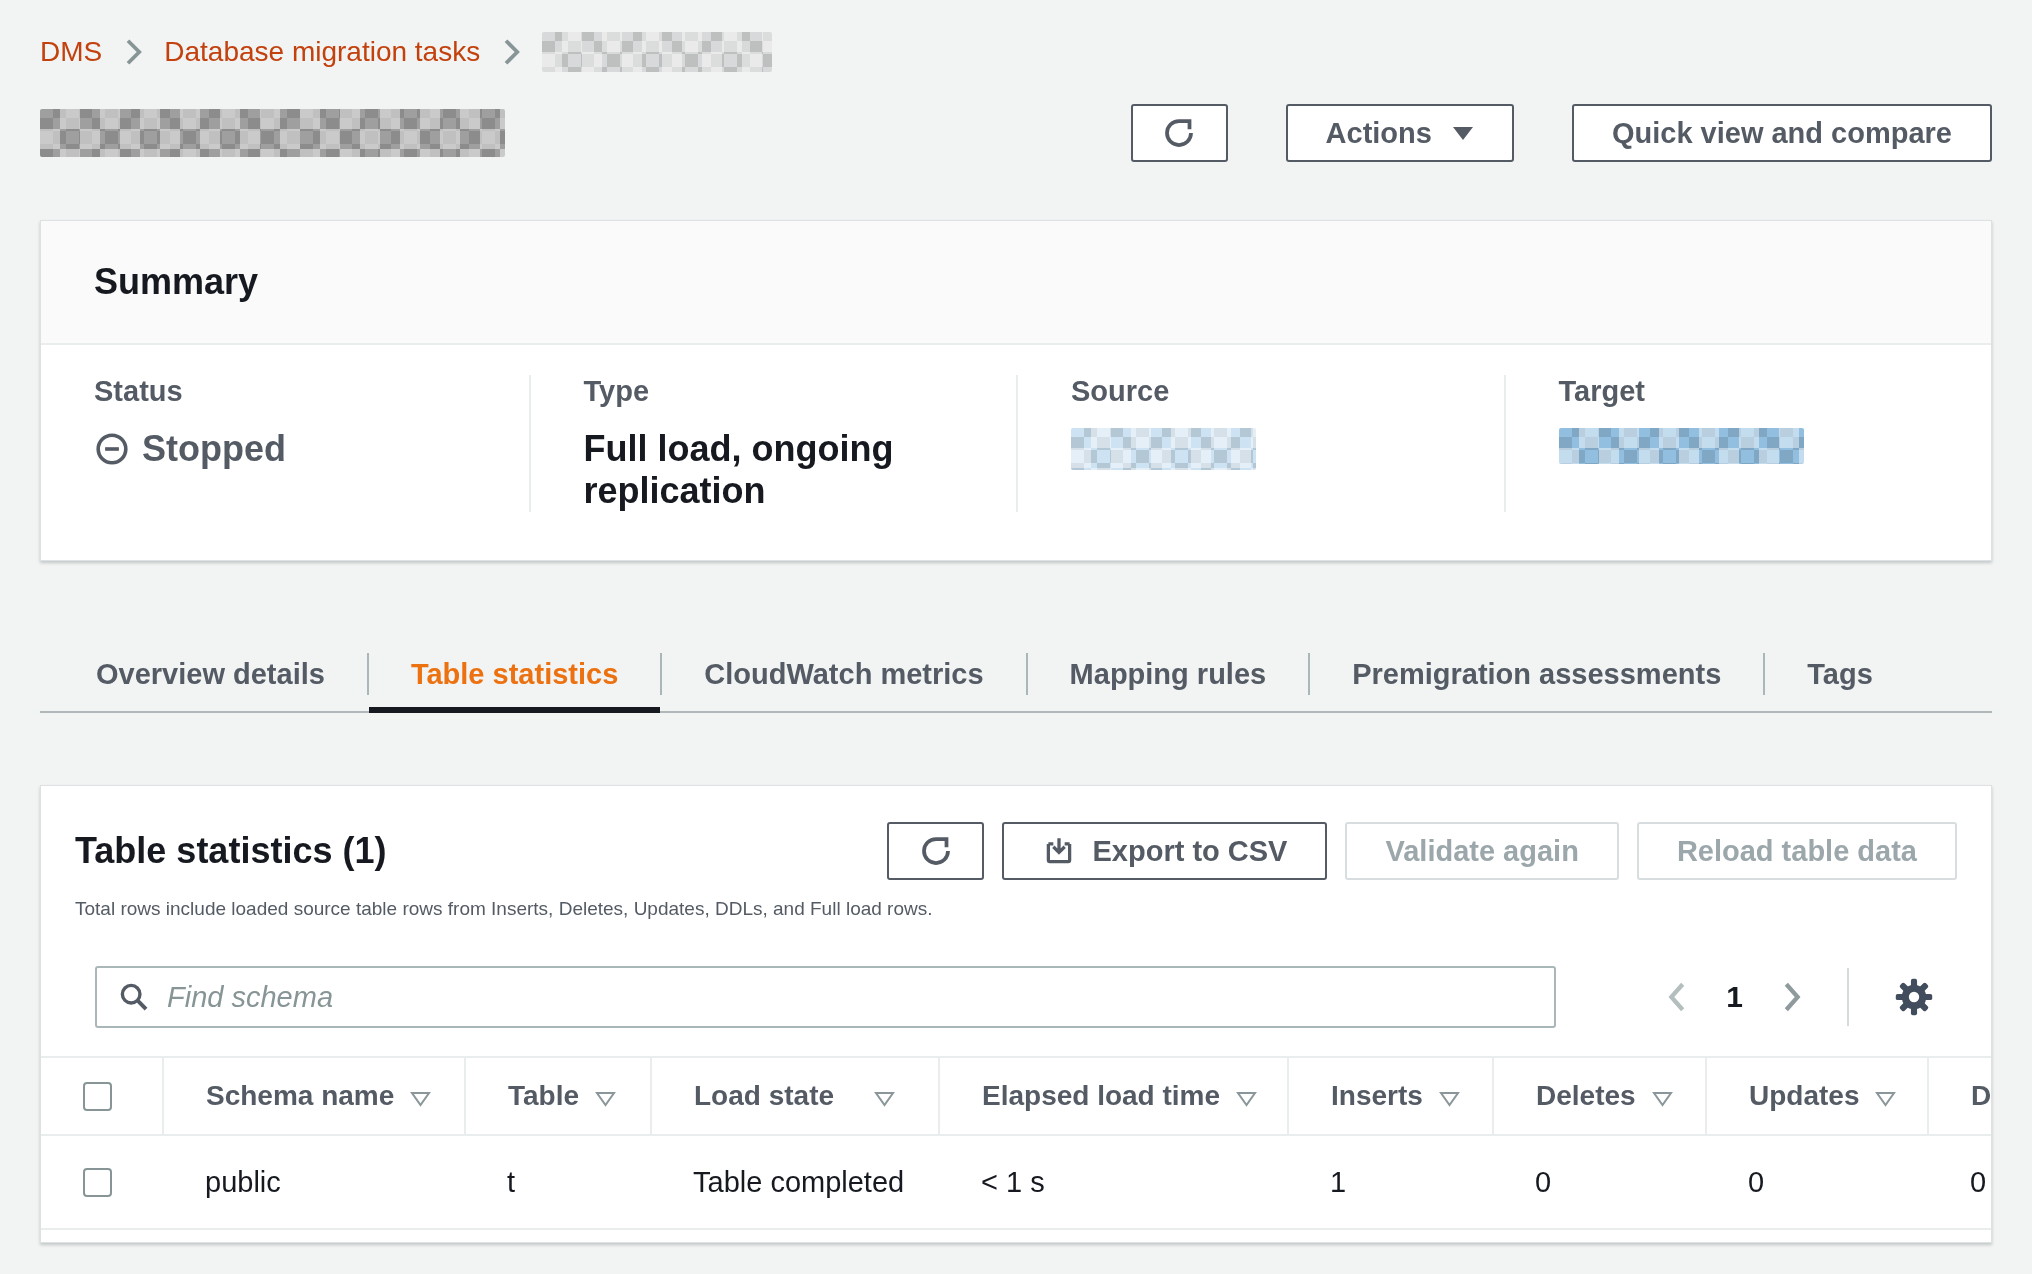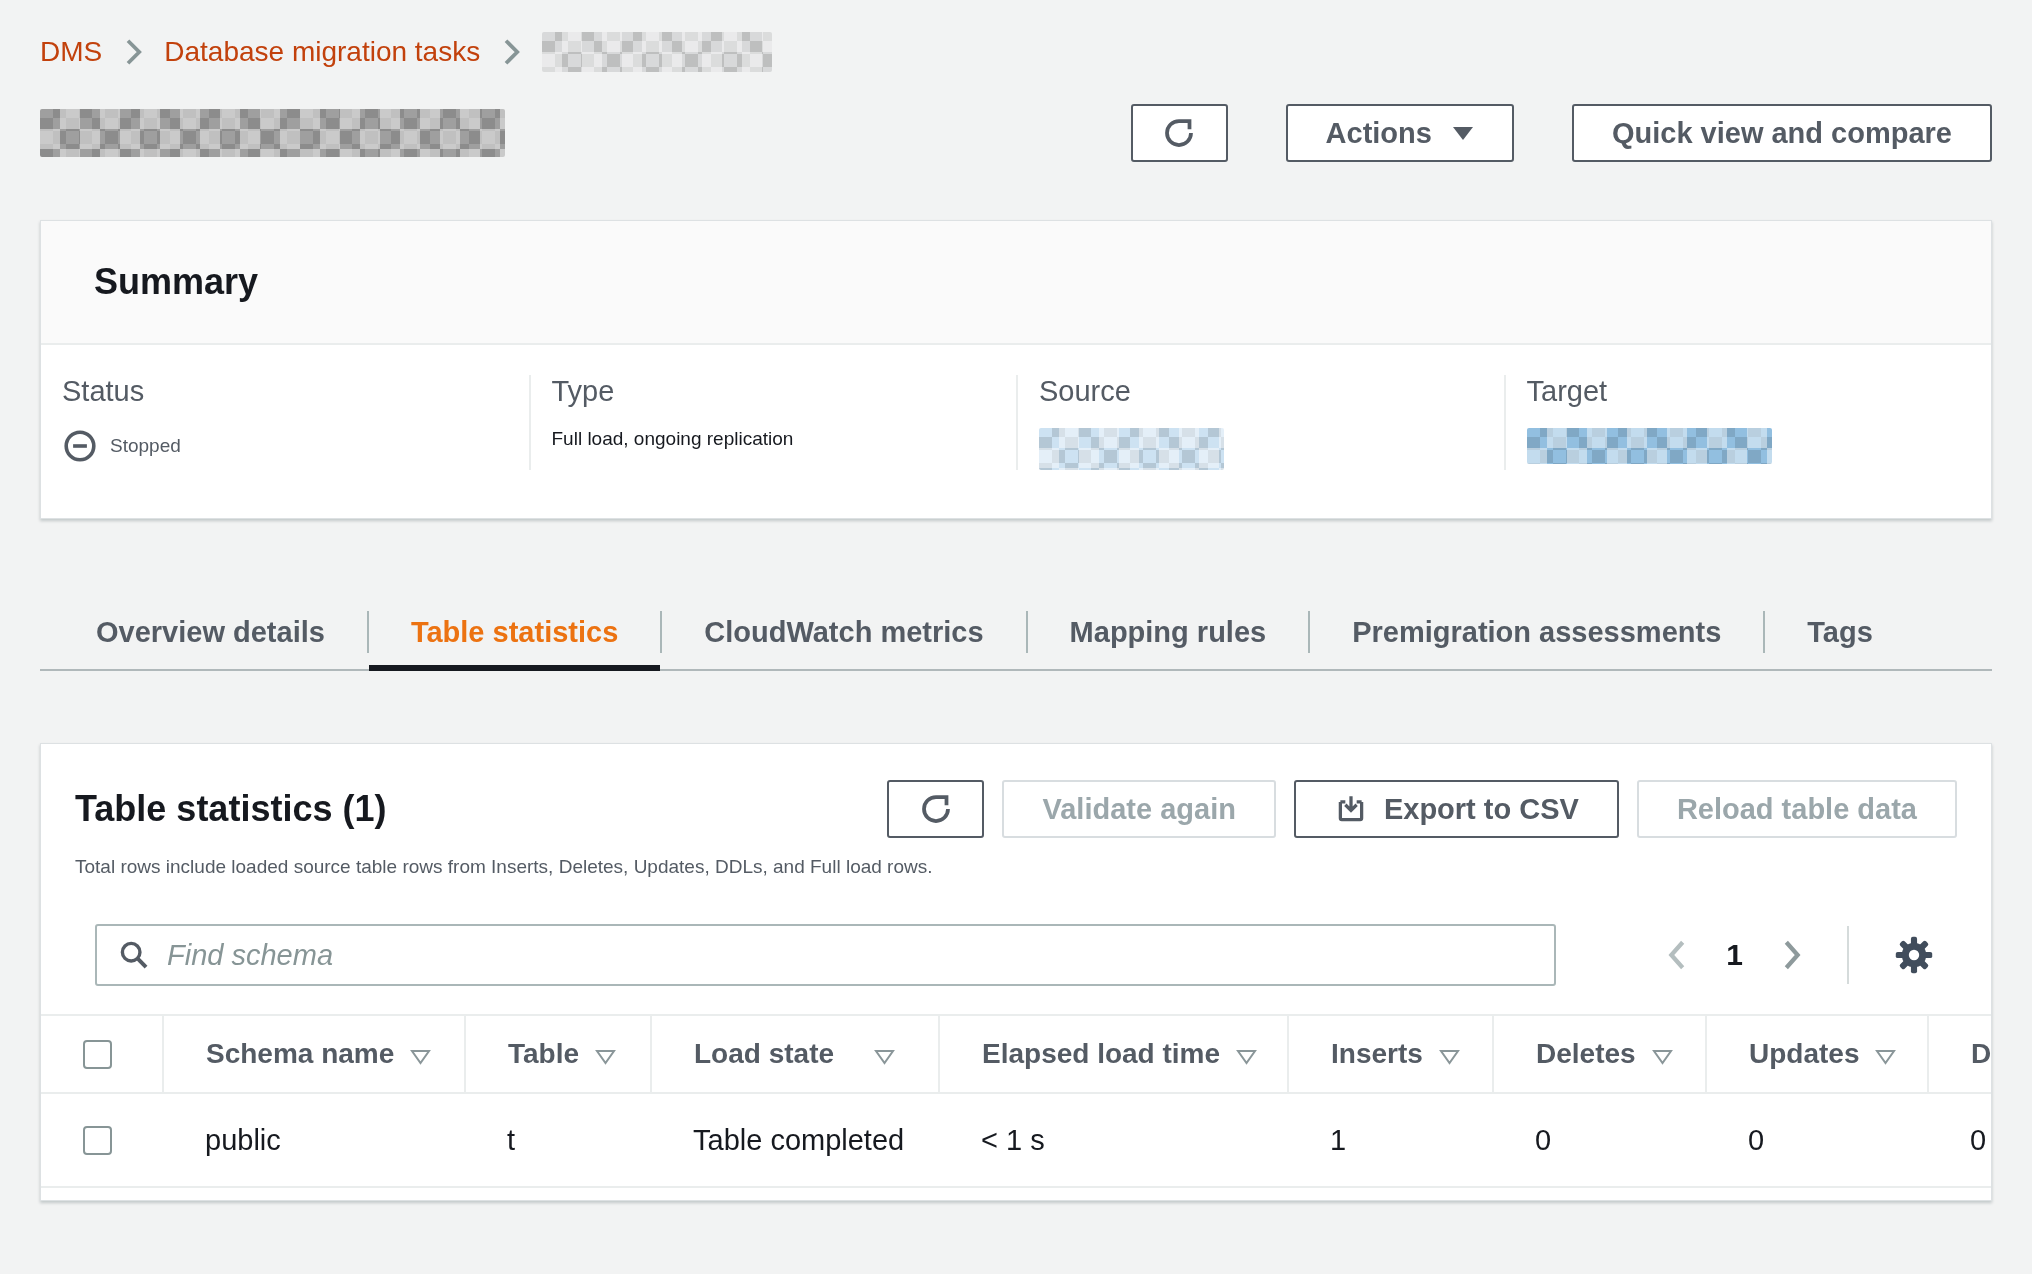--- a/index.html
+++ b/index.html
@@ -54,24 +54,24 @@
   }
   .summary-card { margin-top: 58px; }
   .card-header {
     background: #fafafa;
     border-bottom: 2px solid #eaeded;
     padding: 40px 53px;
   }
   .card-title { font-size: 36px; font-weight: bold; color: #16191f; }
 
   .summary-body { display: grid; grid-template-columns: 1fr 1fr 1fr 1fr; padding: 30px 0 48px; }
-  .summary-col { padding-left: 21px; }
+  .summary-col { padding-left: 53px; font-weight: bold; }
   .summary-col + .summary-col { border-left: 2px solid #eaeded; }
   .field-label { font-size: 29px; color: #545b64; margin-bottom: 20px; }
-  .field-value { font-size: 19px; color: #16191f; display: flex; align-items: center; margin-top: 20px; }
+  .field-value { font-size: 36px; color: #16191f; display: flex; align-items: center; margin-top: 20px; }
   .status-value { color: #545b64; }
   .status-value svg { margin-right: 12px; }
 
   
   .tabs { margin-top: 76px; display: flex; align-items: center; border-bottom: 2px solid #b0b8ba; }
   .tab {
     position: relative; display: flex; align-items: center;
     height: 74px; padding: 0 42px; margin-bottom: 0;
     font-size: 29px; font-weight: bold; color: #545b64; cursor: pointer;
   }
@@ -214,29 +214,29 @@
   <div class="card stats-card">
     <div class="stats-head">
       <div class="stats-title-row">
         <div class="card-title">Table statistics (1)</div>
         <div class="spacer"></div>
         <button class="btn icon-only">
           <svg width="36" height="36" viewBox="0 0 24 24">
             <path d="M20 12 A 8 8 0 1 1 12 4 L 19 4 L 19 9.5" fill="none" stroke="#545b64" stroke-width="2.5"></path>
           </svg>
         </button>
-        <button class="btn disabled">Validate again</button>
         <button class="btn">
           <svg class="btn-ic" width="34" height="34" viewBox="0 0 24 24">
             <path d="M4.5 7 V18.5 Q4.5 19.5 5.5 19.5 H18.5 Q19.5 19.5 19.5 18.5 V7" fill="none" stroke="#545b64" stroke-width="2.3"></path>
             <path d="M4.5 7 H8 M16 7 H19.5" fill="none" stroke="#545b64" stroke-width="2.3"></path>
             <path d="M12 3 V12.5 M8 9 L12 13 L16 9" fill="none" stroke="#545b64" stroke-width="2.3"></path>
           </svg>
           <span>Export to CSV</span>
         </button>
+        <button class="btn disabled">Validate again</button>
         <button class="btn disabled">Reload table data</button>
       </div>
       <div class="stats-desc">Total rows include loaded source table rows from Inserts, Deletes, Updates, DDLs, and Full load rows.</div>
     </div>
 
     <div class="tools-row">
       <div class="search-box">
         <svg width="34" height="34" viewBox="0 0 24 24">
           <circle cx="10" cy="10" r="6.2" fill="none" stroke="#545b64" stroke-width="2.4"></circle>
           <line x1="14.8" y1="14.8" x2="20.5" y2="20.5" stroke="#545b64" stroke-width="2.8"></line>

